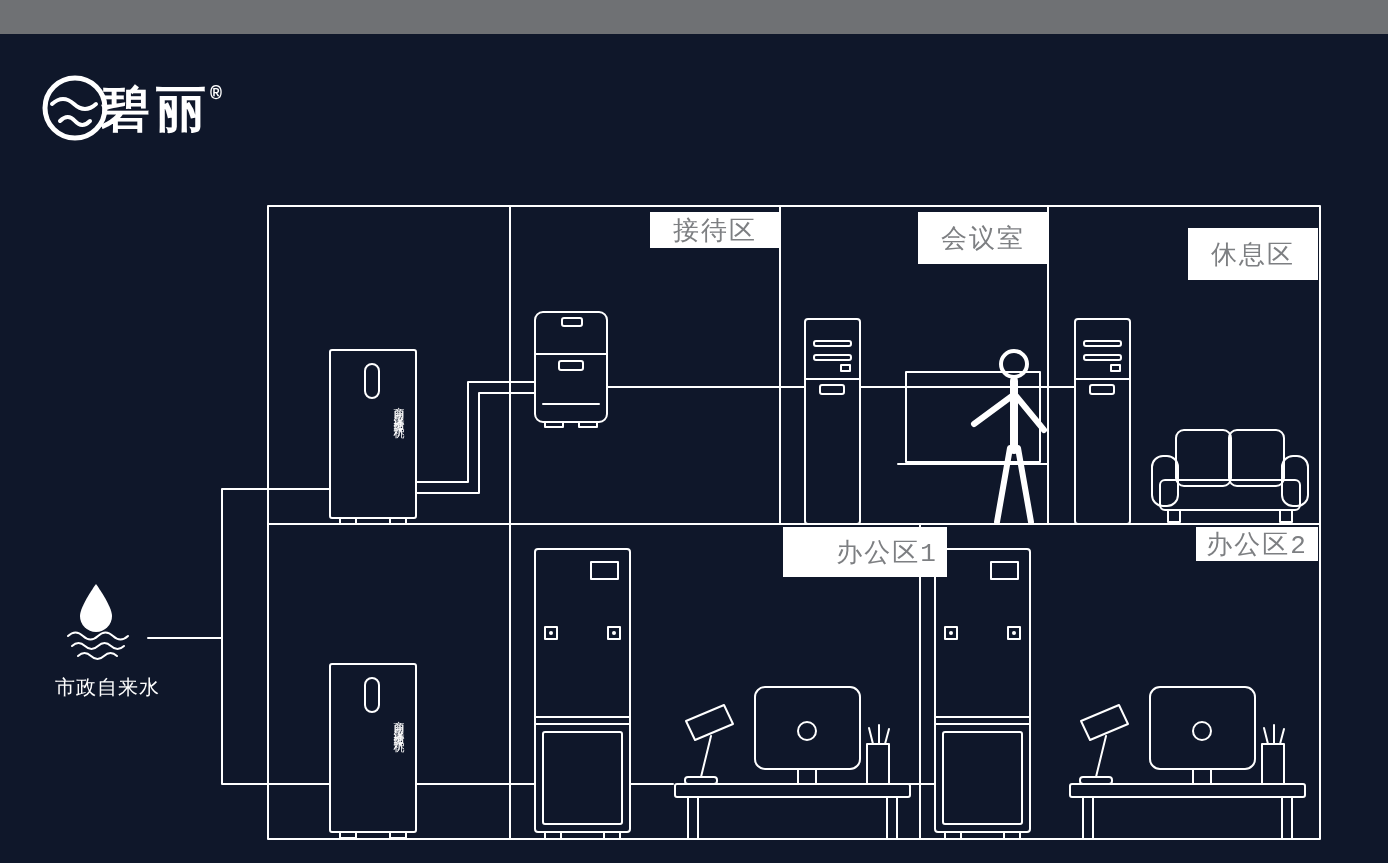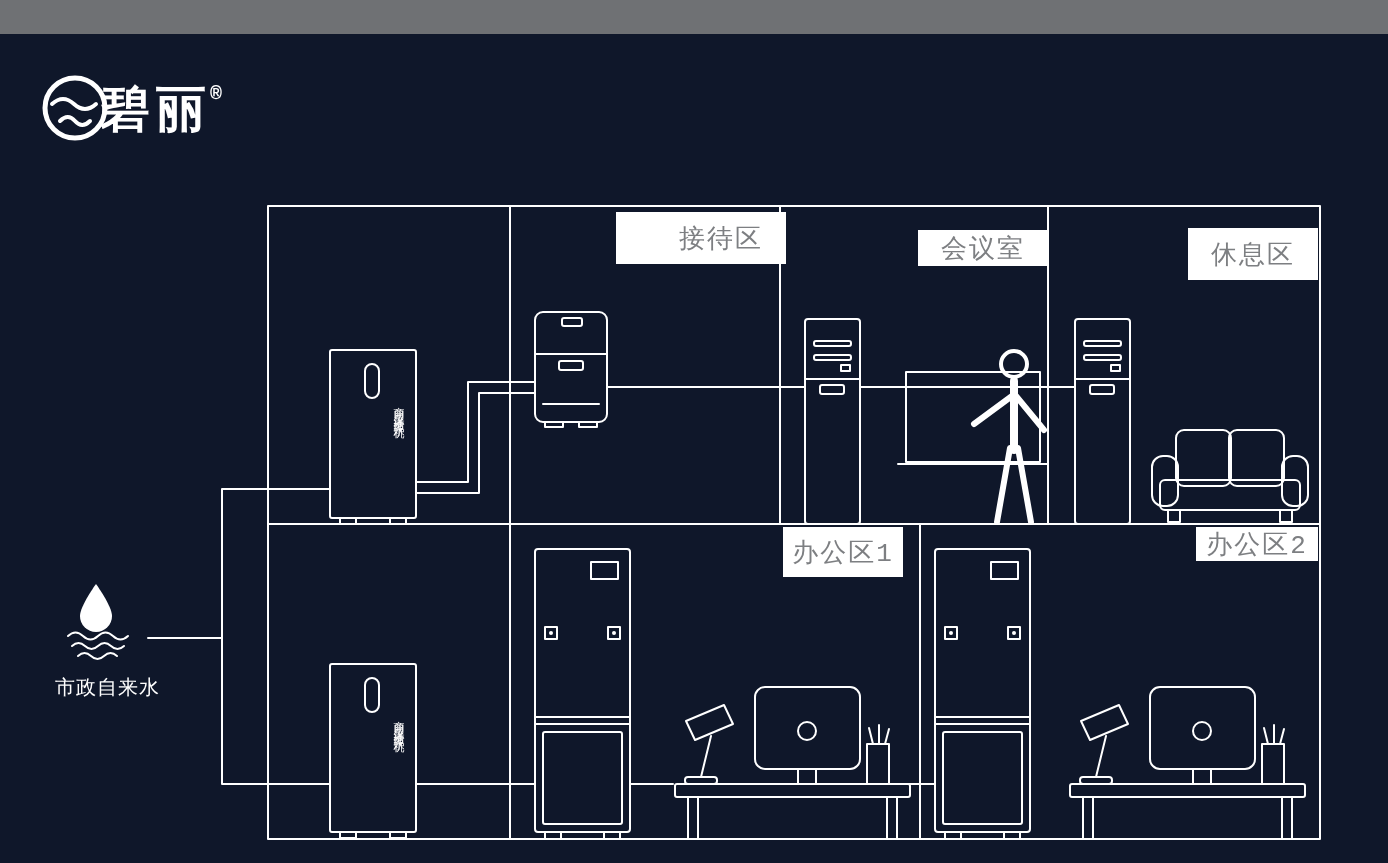--- a/index.html
+++ b/index.html
@@ -173,24 +173,24 @@
     <use href="#cab" x="935" y="515"></use>
 
     <use href="#desk" x="675" y="650"></use>
     <use href="#desk" x="1070" y="650"></use>
   </svg>
 
   <div class="overlay brand">
     <span>碧丽</span><span class="reg">®</span>
   </div>
 
-  <div class="overlay room-label" style="left:616px;top:178px;width:130px;height:52px;padding-left:40px;">接待区</div>
-  <div class="overlay room-label" style="left:918px;top:196px;width:130px;height:36px;">会议室</div>
+  <div class="overlay room-label" style="left:650px;top:178px;width:130px;height:36px;">接待区</div>
+  <div class="overlay room-label" style="left:918px;top:178px;width:130px;height:52px;">会议室</div>
   <div class="overlay room-label" style="left:1188px;top:194px;width:130px;height:52px;">休息区</div>
-  <div class="overlay room-label" style="left:783px;top:493px;width:120px;height:50px;">办公区1</div>
+  <div class="overlay room-label" style="left:783px;top:493px;width:120px;height:50px;padding-left:44px;">办公区1</div>
   <div class="overlay room-label" style="left:1196px;top:493px;width:122px;height:34px;">办公区2</div>
 
   <div class="overlay ro-label" style="left:392px;top:364px;">商用反渗透纯水机</div>
   <div class="overlay ro-label" style="left:392px;top:678px;">商用反渗透纯水机</div>
 
   <div class="overlay source-label">市政自来水</div>
 
 </div>
 
 </body></html>

